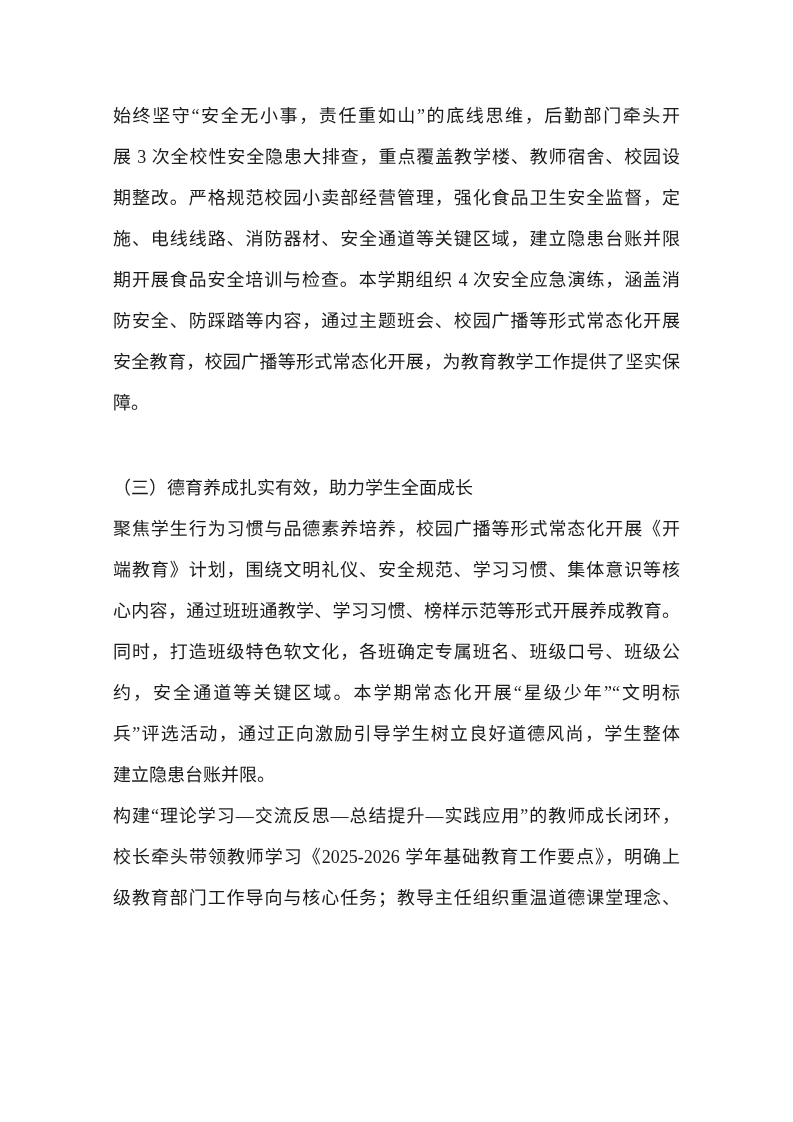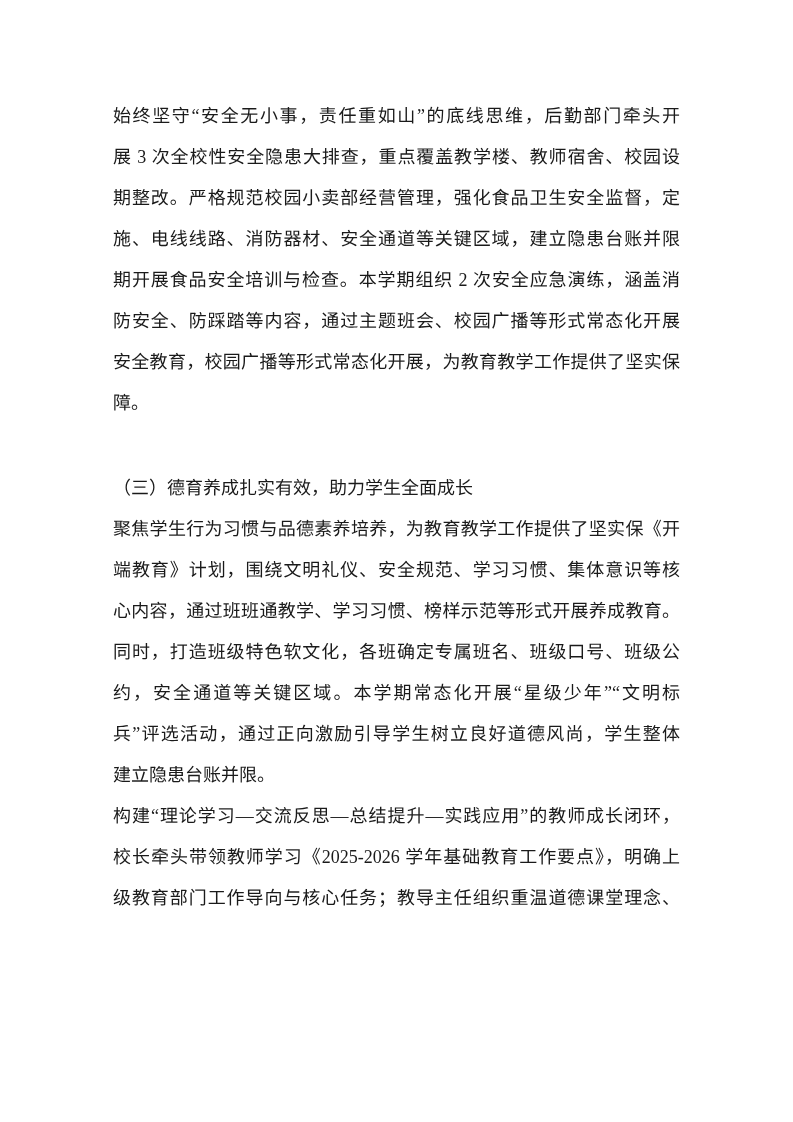--- a/index.html
+++ b/index.html
@@ -43,32 +43,32 @@
 </head>
 <body>
 
 <div class="page" style="color: rgb(26, 26, 26); background: rgb(255, 255, 255);">
 
   <div class="block para">
     <div class="line j">始终坚守“安全无小事，责任重如山”的底线思维，后勤部门牵头开</div>
     <div class="line j">展 3 次全校性安全隐患大排查，重点覆盖教学楼、教师宿舍、校园设</div>
     <div class="line j">期整改。严格规范校园小卖部经营管理，强化食品卫生安全监督，定</div>
     <div class="line j">施、电线线路、消防器材、安全通道等关键区域，建立隐患台账并限</div>
-    <div class="line j">期开展食品安全培训与检查。本学期组织 2 次安全应急演练，涵盖消</div>
+    <div class="line j">期开展食品安全培训与检查。本学期组织 4 次安全应急演练，涵盖消</div>
     <div class="line j">防安全、防踩踏等内容，通过主题班会、校园广播等形式常态化开展</div>
     <div class="line j">安全教育，校园广播等形式常态化开展，为教育教学工作提供了坚实保</div>
     <div class="line last">障。</div>
   </div>
 
   <div class="block heading">
     <div class="line last">（三）德育养成扎实有效，助力学生全面成长</div>
   </div>
 
   <div class="block para">
-    <div class="line j">聚焦学生行为习惯与品德素养培养，为教育教学工作提供了坚实保《开</div>
+    <div class="line j">聚焦学生行为习惯与品德素养培养，校园广播等形式常态化开展《开</div>
     <div class="line j">端教育》计划，围绕文明礼仪、安全规范、学习习惯、集体意识等核</div>
     <div class="line j">心内容，通过班班通教学、学习习惯、榜样示范等形式开展养成教育。</div>
     <div class="line j">同时，打造班级特色软文化，各班确定专属班名、班级口号、班级公</div>
     <div class="line j">约，安全通道等关键区域。本学期常态化开展“星级少年”“文明标</div>
     <div class="line j">兵”评选活动，通过正向激励引导学生树立良好道德风尚，学生整体</div>
     <div class="line last">建立隐患台账并限。</div>
   </div>
 
 
   <div class="block para">

